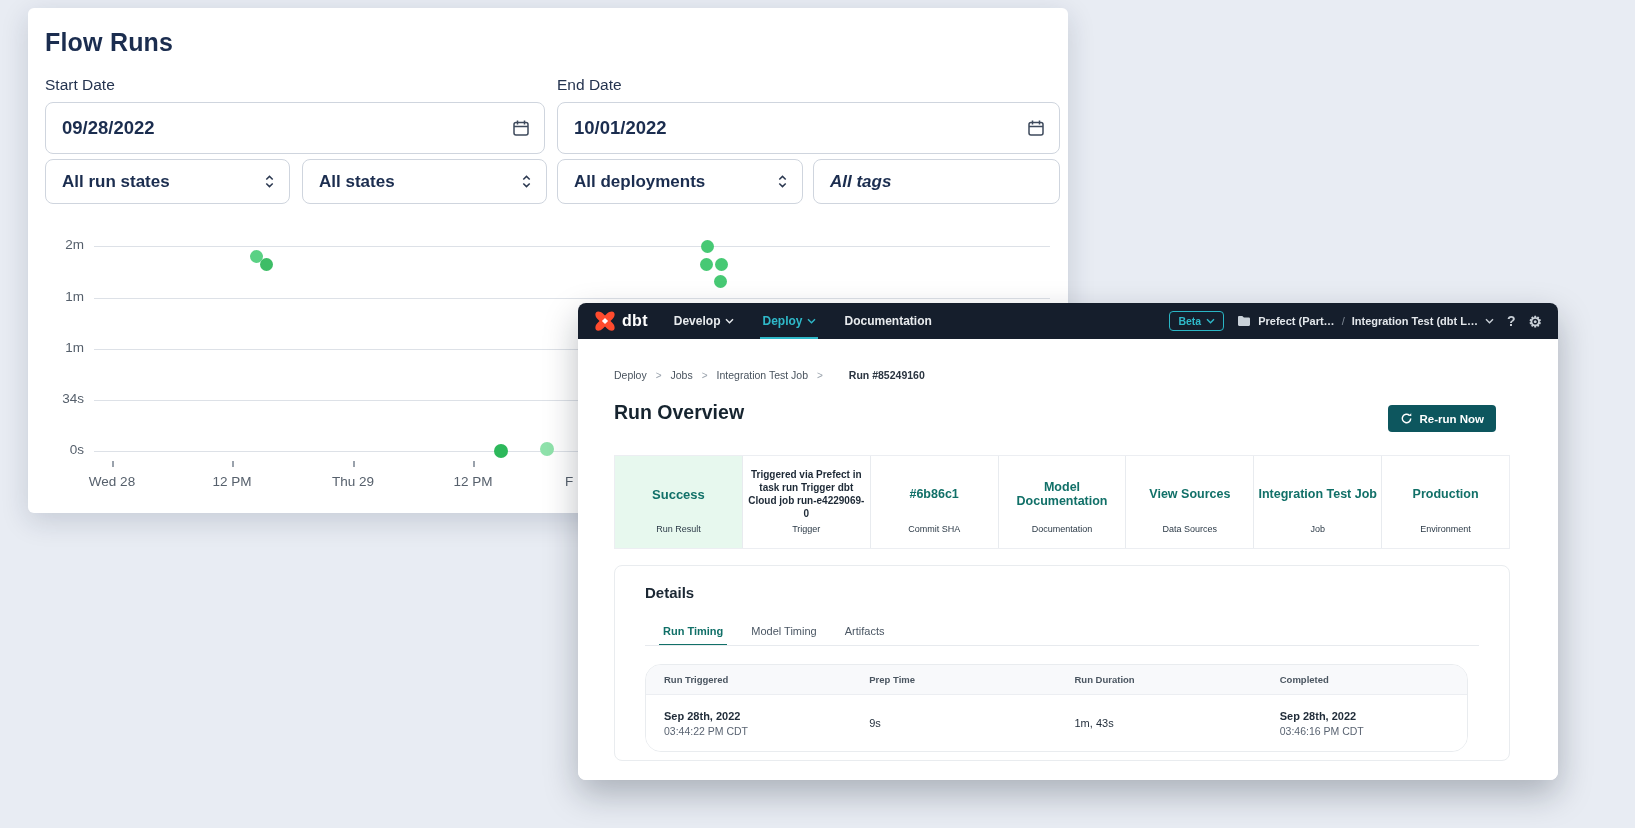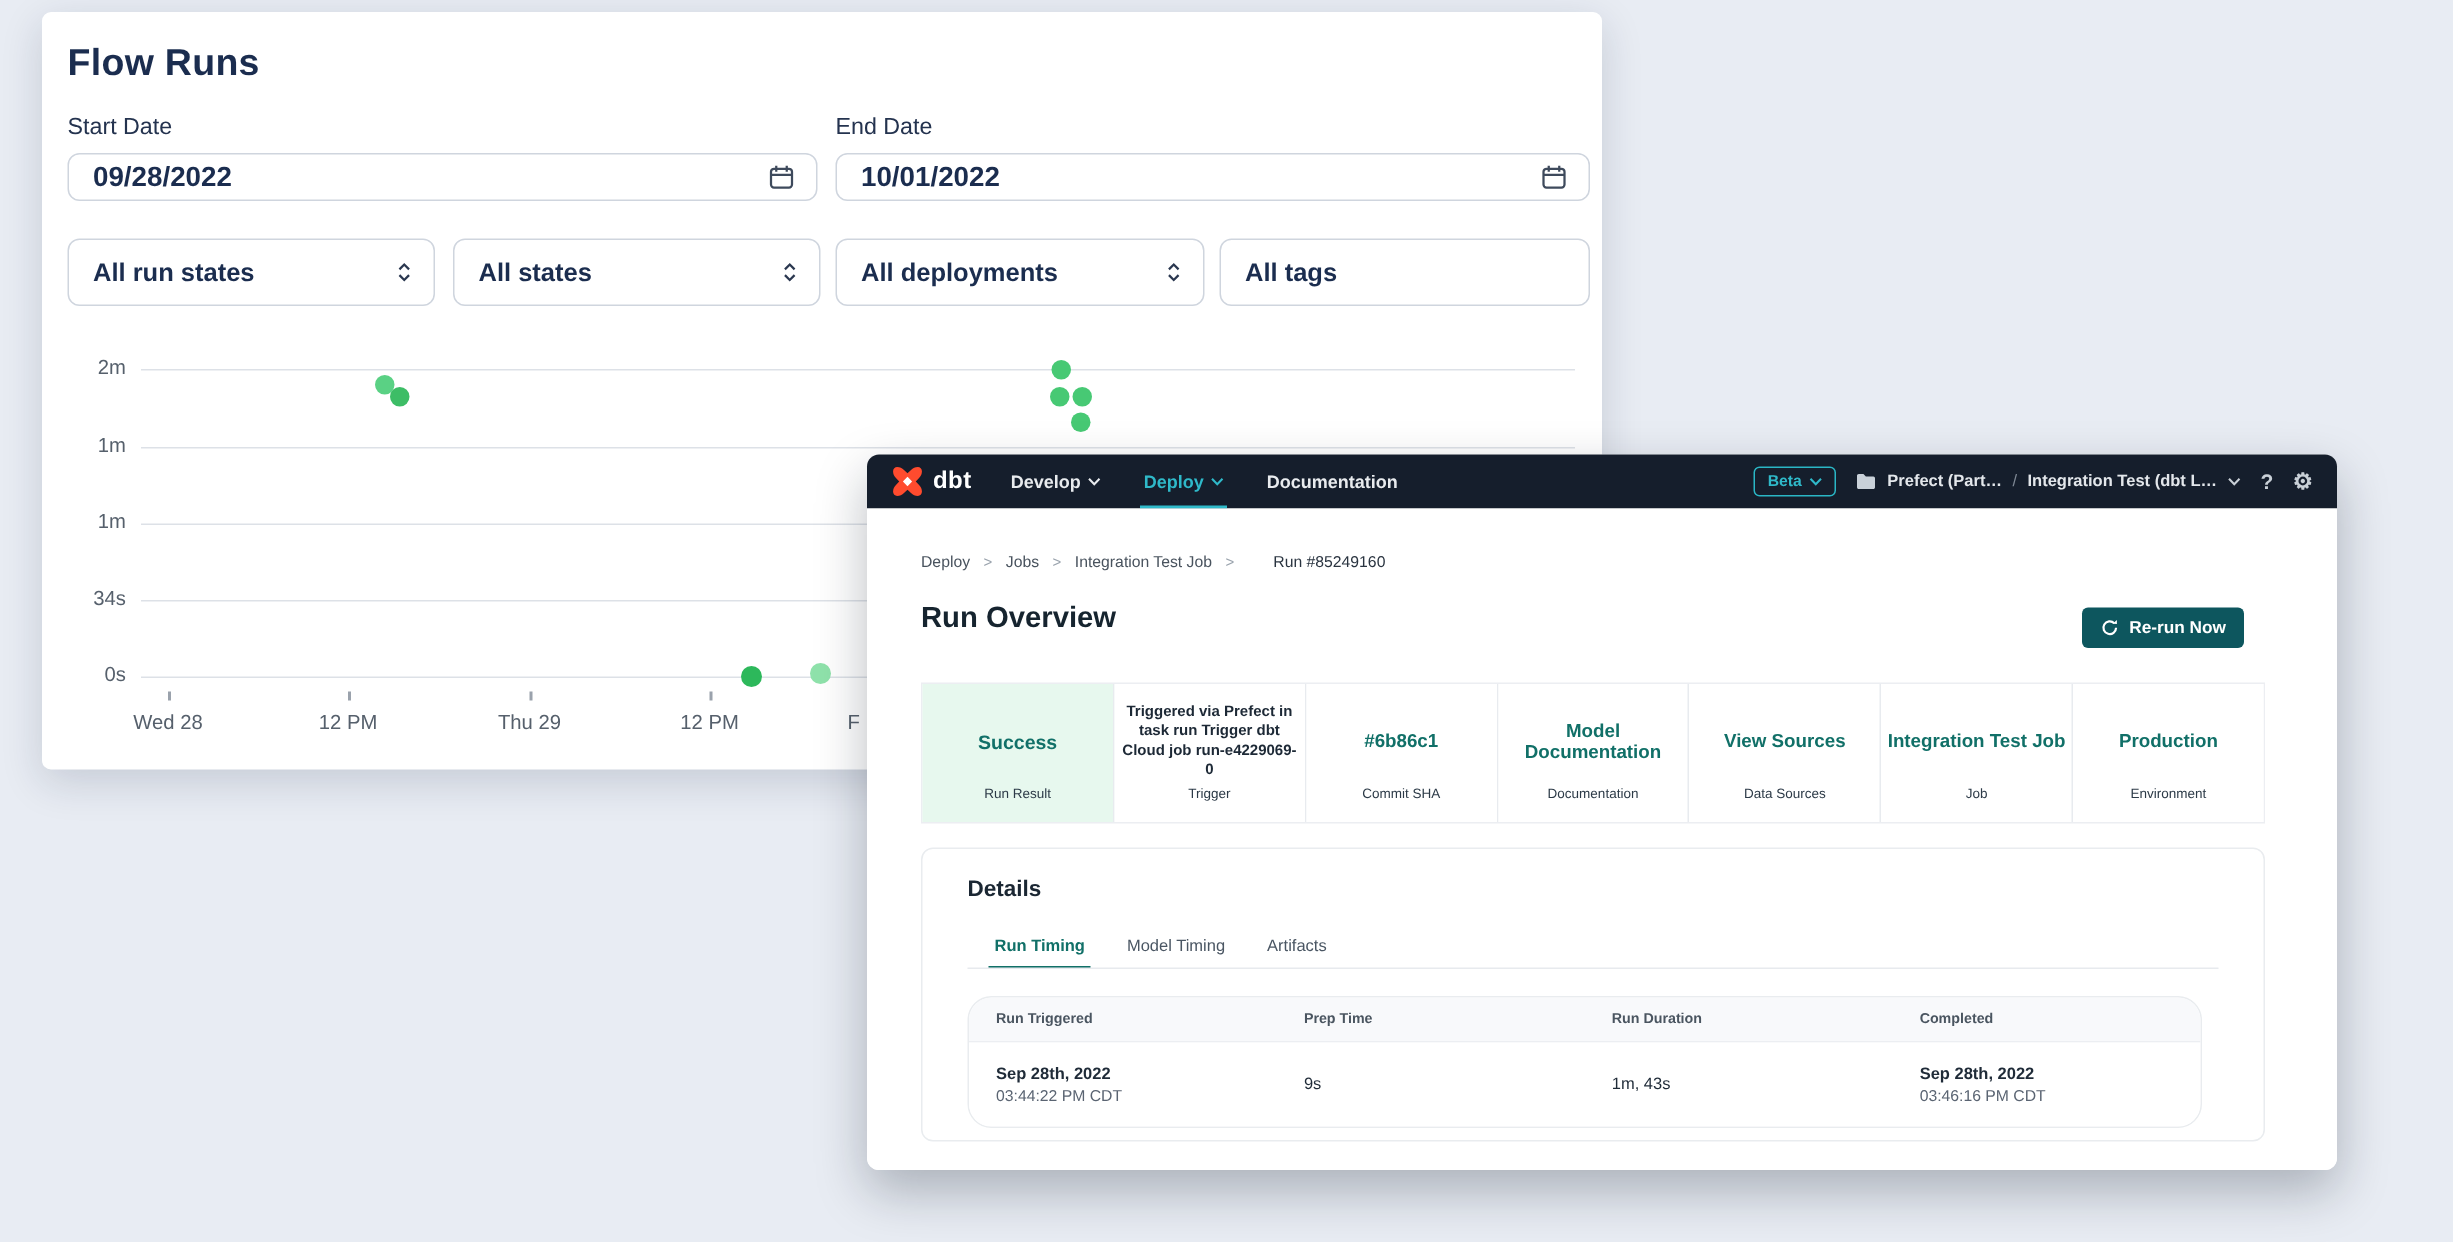--- a/index.html
+++ b/index.html
@@ -13,21 +13,21 @@
   
   .pw {
     position:absolute; left:28px; top:8px; width:1040px; height:505px;
     background:#ffffff; border-radius:6px;
     box-shadow:0 8px 28px rgba(20,30,60,.16);
     z-index:1;
   }
   .pw-title { position:absolute; left:17px; top:20px; font-size:25px; font-weight:700; color:#1b2d4f; letter-spacing:.2px; }
   .field-label { position:absolute; top:68px; font-size:15.5px; color:#24334f; }
   .date-input {
-    position:absolute; top:94px; height:32px; background:#fff;
+    position:absolute; top:94px; height:52px; background:#fff;
     border:1px solid #cfd5de; border-radius:8px;
     display:flex; align-items:center; justify-content:space-between;
     padding:0 14px 0 16px; cursor:text;
   }
   .date-input .val { font-size:18.5px; font-weight:600; color:#1b2d4f; }
   .select-box {
     position:absolute; top:151px; height:45px; background:#fff;
     border:1px solid #cfd5de; border-radius:8px;
     display:flex; align-items:center; justify-content:space-between;
     padding:0 14px 0 16px; cursor:pointer;
@@ -62,21 +62,21 @@
   .beta-pill { display:flex; align-items:center; gap:5px; border:1px solid #2ab6c5; color:#2fb9c9;
                font-size:10.5px; font-weight:700; border-radius:4px; padding:3px 8px; cursor:pointer; }
   .nav-path { display:flex; align-items:center; gap:7px; font-size:11px; font-weight:600; color:#e3e7eb; }
   .nav-sep { color:#7e8894; font-weight:400; }
   .nav-icnbtn { color:#c9d0d7; font-size:14px; font-weight:700; cursor:pointer; line-height:1; }
   .gear { font-size:15px; }
   .dw-body { position:absolute; left:0; top:36px; width:100%; height:441px; background:#fff; border-radius:0 0 8px 8px; }
   .crumbs { position:absolute; left:36px; top:30px; display:flex; align-items:center; gap:9px;
             font-size:10.5px; color:#49535e; }
   .crumbs .sep { color:#9aa3ad; font-size:10px; }
-  .crumbs .last { font-weight:400; color:#2a3440;padding-left:17px; }
+  .crumbs .last { font-weight:700; color:#2a3440;padding-left:17px; }
   .crumbs span { cursor:pointer; }
   .dw-title { position:absolute; left:36px; top:62px; font-size:19.5px; font-weight:700; color:#16242f; }
   .rerun-btn { position:absolute; right:62px; top:66px; height:27px; background:#0d565e; color:#fff;
                border:none; border-radius:4px; display:flex; align-items:center; gap:6px;
                padding:0 12px; font-size:11.5px; font-weight:600; cursor:pointer;
                font-family:"Liberation Sans", sans-serif; }
   .summary { position:absolute; left:36px; top:116px; width:896px; height:94px; display:flex;
              border:1px solid #eceef2; }
   .cell { flex:1; border-right:1px solid #e8ebef; display:flex; flex-direction:column; background:#fff; }
   .cell:last-child { border-right:none; }
@@ -148,21 +148,21 @@
       </span>
   </div>
   <div class="select-box" style="left:529px; width:246px;">
     <span class="val">All deployments</span>
     <span>
         <svg width="11" height="15" viewBox="0 0 10 14">
           <path d="M2 5.2 5 2.2 8 5.2 M2 8.8 5 11.8 8 8.8" stroke="#2b3850" stroke-width="1.4" fill="none"></path>
         </svg>
       </span>
   </div>
-  <div class="select-box" style="left:785px; width:247px;">
+  <div class="select-box" style="left:785px; width:247px;font-style:italic;">
     <span class="val">All tags</span>
   </div>
 
   <div>
     <div class="gridline" style="top:238px;"></div>
     <div class="gridline" style="top:290px;"></div>
     <div class="gridline" style="top:341px;"></div>
     <div class="gridline" style="top:392px;"></div>
     <div class="gridline" style="top:443px;"></div>
 

